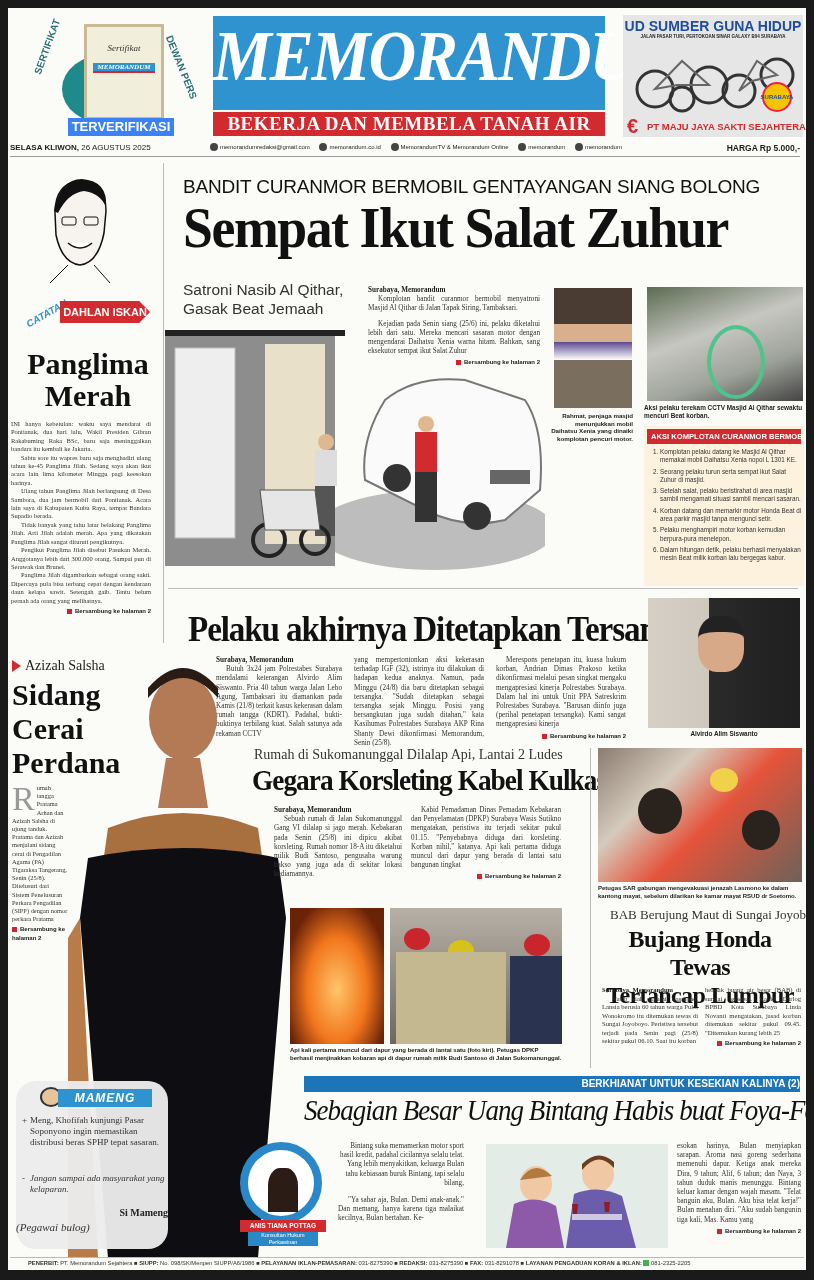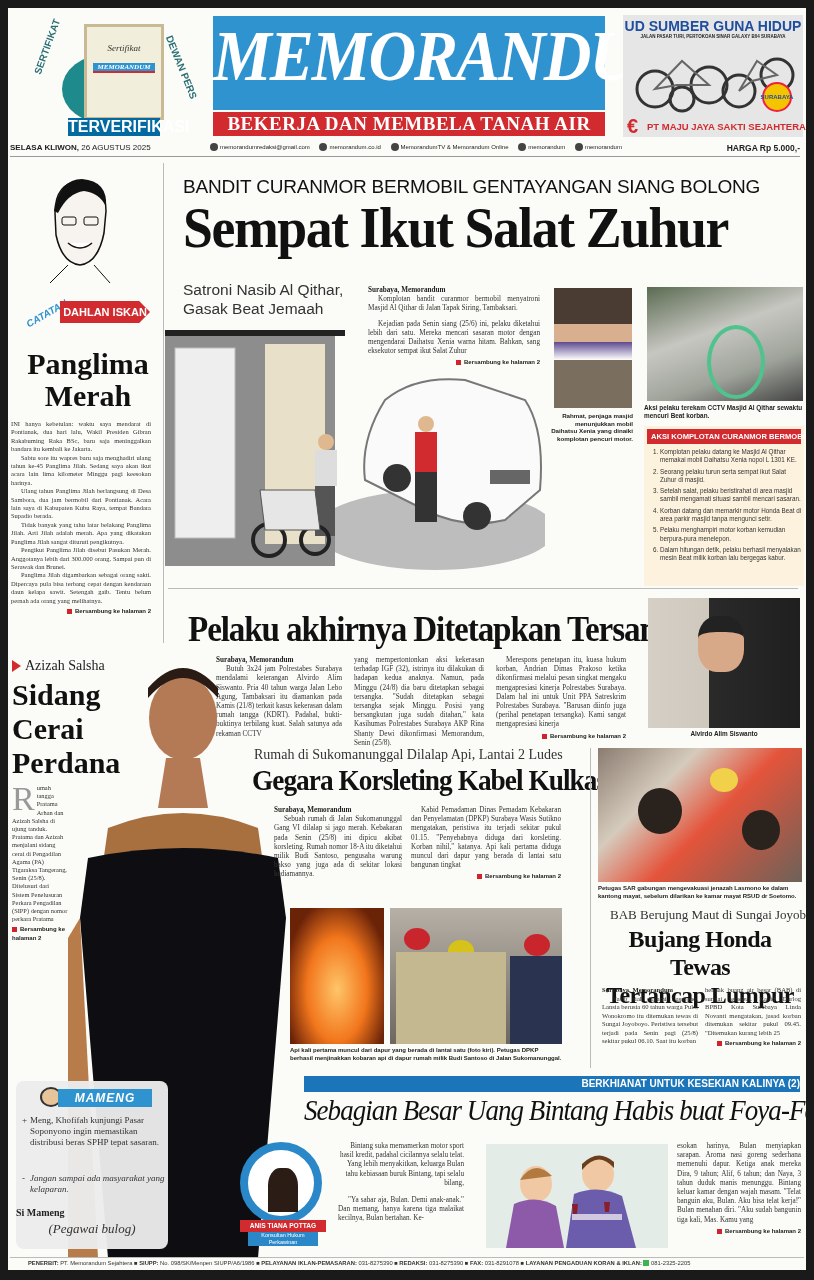--- a/index.html
+++ b/index.html
@@ -32,21 +32,21 @@
 <div class="page">
 
   <div class="abs" style="left:14px;top:6px;width:170px;height:122px">
     <div class="abs" style="left:40px;top:40px;width:90px;height:70px;border-radius:50%;background:#1f8a8c"></div>
     <div class="abs sans" style="left:10px;top:58px;font-size:10px;font-weight:bold;color:#2a6f74;transform:rotate(-70deg);transform-origin:left top;white-space:nowrap">SERTIFIKAT</div>
     <div class="abs sans" style="left:152px;top:20px;font-size:10px;font-weight:bold;color:#2a6f74;transform:rotate(68deg);transform-origin:left top;white-space:nowrap">DEWAN PERS</div>
     <div class="abs" style="left:62px;top:10px;width:80px;height:96px;background:#f2eedc;border:3px solid #c9b995;text-align:center">
       <div class="serif" style="font-style:italic;font-size:9px;margin-top:16px;color:#333">Sertifikat</div>
       <div class="serif" style="font-style:italic;font-size:7px;font-weight:bold;color:#fff;background:#2f93d0;margin:10px 6px 0;border-bottom:2px solid #d12b2f">MEMORANDUM</div>
     </div>
-    <div class="abs sans" style="left:46px;top:104px;width:92px;height:18px;background:#0369a1;color:#fff;font-size:16px;font-weight:bold;text-align:center;line-height:18px">TERVERIFIKASI</div>
+    <div class="abs sans" style="left:46px;top:104px;width:106px;height:18px;background:#3b82f6;color:#fff;font-size:13px;font-weight:bold;text-align:center;line-height:18px">TERVERIFIKASI</div>
   </div>
 
   <div class="logo-box">
     <div class="logo-text">MEMORANDUM</div>
   </div>
   <div class="tagline">BEKERJA DAN MEMBELA TANAH AIR</div>
 
   <div class="abs" style="left:615px;top:7px;width:180px;height:122px;background:#e6e6e6">
     <div class="sans" style="font-size:14px;font-weight:bold;color:#1f4ea0;text-align:center;margin-top:3px;white-space:nowrap">UD SUMBER GUNA HIDUP</div>
     <div class="sans" style="font-size:4.5px;font-weight:bold;color:#222;text-align:center;white-space:nowrap">JALAN PASAR TURI, PERTOKOAN SINAR GALAXY B04 SURABAYA</div>
@@ -247,31 +247,31 @@
   </div>
   <div class="abs body-text" style="left:594px;top:978px;width:96px;font-size:6.6px;line-height:8.5px">
     <p class="dateline">Surabaya, Memorandum</p>
     <p>Nasib sial dialami Lasmono. Lansia berusia 60 tahun warga Pulo, Wonokromo itu ditemukan tewas di Sungai Joyoboyo. Peristiwa tersebut terjadi pada Senin pagi (25/8) sekitar pukul 06.10. Saat itu korban</p>
   </div>
   <div class="abs body-text" style="left:697px;top:978px;width:96px;font-size:6.6px;line-height:8.5px">
     <p style="text-indent:0">hendak buang air besar (BAB) di sungai tersebut. Kabid Darlog BPBD Kota Surabaya Linda Novanti mengatakan, jasad korban ditemukan sekitar pukul 09.45. "Ditemukan kurang lebih 25</p>
     <div class="cont">Bersambung ke halaman 2</div>
   </div>
 
-  <div class="abs" style="left:8px;top:1073px;width:152px;height:168px;background:rgba(236,236,236,.96);border-radius:8px">
+  <div class="abs" style="left:8px;top:1073px;width:152px;height:168px;background:rgba(236,236,236,.96);border-radius:20px">
     <div class="abs" style="left:24px;top:6px;width:22px;height:20px;border-radius:50%;background:#e8c49a;border:2px solid #333"></div>
     <div class="abs sans" style="left:42px;top:8px;width:94px;height:18px;background:#2f93d0;color:#fff;font-weight:bold;font-style:italic;font-size:12px;line-height:18px;text-align:center;letter-spacing:1px">MAMENG</div>
     <div class="abs serif" style="left:14px;top:34px;width:136px;font-size:9px;line-height:11px;color:#333">
       <span style="position:absolute;left:-8px">+</span><span>Meng, Khofifah kunjungi Pasar Soponyono ingin memastikan distribusi beras SPHP tepat sasaran.</span>
     </div>
     <div class="abs serif" style="left:14px;top:92px;width:136px;font-size:9px;line-height:11px;color:#333;font-style:italic">
       <span style="position:absolute;left:-8px;font-style:normal">-</span><span>Jangan sampai ada masyarakat yang kelaparan.</span>
     </div>
-    <div class="abs serif" style="left:0;top:126px;width:152px;text-align:left;font-weight:bold;font-size:10px;color:#222">Si Mameng</div>
-    <div class="abs serif" style="left:0;top:140px;width:152px;text-align:center;font-style:italic;font-size:13px;color:#333">(Pegawai bulog)</div>
+    <div class="abs serif" style="left:0;top:126px;width:152px;text-align:right;font-weight:bold;font-size:10px;color:#222">Si Mameng</div>
+    <div class="abs serif" style="left:0;top:140px;width:152px;text-align:left;font-style:italic;font-size:11px;color:#333">(Pegawai bulog)</div>
   </div>
 
   <div class="abs sans" style="left:296px;top:1068px;width:496px;height:16px;background:#1b75b8;color:#fff;text-align:right;font-size:10px;font-weight:bold;line-height:16px">BERKHIANAT UNTUK KESEKIAN KALINYA (2)</div>
   <div class="abs serif" style="left:296px;top:1086px;font-size:29px;font-style:italic;color:#111;white-space:nowrap;letter-spacing:-1px;transform:scaleX(.93);transform-origin:left">Sebagian Besar Uang Bintang Habis buat Foya-Foya</div>
   <div class="abs" style="left:232px;top:1134px;width:82px;height:82px;border-radius:50%;border:8px solid #2a88c8;background:#fff">
     <div style="position:absolute;left:20px;top:18px;width:30px;height:44px;border-radius:40% 40% 0 0;background:#2b1d16"></div>
   </div>
   <div class="abs sans" style="left:232px;top:1212px;width:86px;height:12px;background:#d12b2f;color:#fff;font-size:6.6px;font-weight:bold;text-align:center;line-height:12px;white-space:nowrap">ANIS TIANA POTTAG</div>
   <div class="abs sans" style="left:240px;top:1224px;width:70px;background:#2a88c8;color:#fff;font-size:5.5px;text-align:center;line-height:7px">Konsultan Hukum Perkawinan</div>
   <div class="abs body-text" style="left:330px;top:1134px;width:126px;text-align:right">

